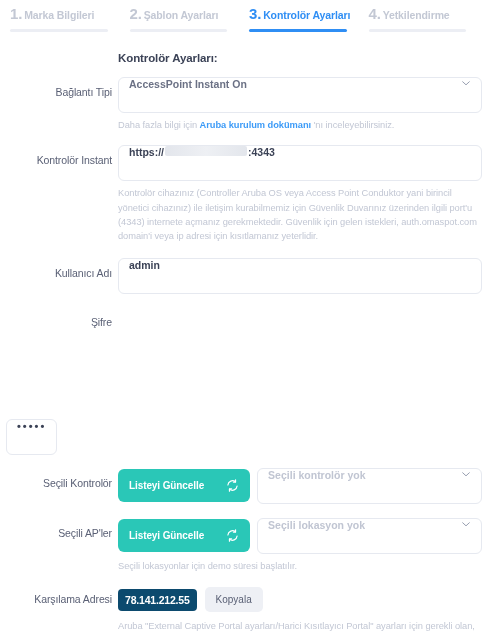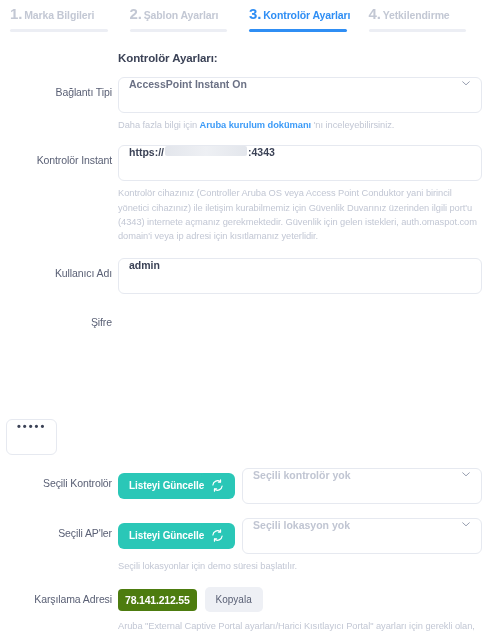--- a/index.html
+++ b/index.html
@@ -136,44 +136,44 @@
     border-radius: 2px;
     background: linear-gradient(90deg,#e3e6ec,#eef0f4,#e3e6ec);
     vertical-align: middle;
   }
 
   .dots { letter-spacing: 2px; font-size: 11px; color:#3b4256; }
 
   
   .btn-refresh {
     flex: 0 0 auto;
-    height: 26px;
+    height: 33px;
     background: #2ac7b7;
     color: #ffffff;
     border: none;
     border-radius: 6px;
     display: inline-flex;
     align-items: center;
-    gap: 7px;
+    gap: 22px;
     padding: 0 11px;
     font-size: 10px;
     font-weight: 700;
     letter-spacing: -0.1px;
     cursor: pointer;
     white-space: nowrap;
   }
   .btn-refresh .ricon { width: 13px; height: 13px; display:block; }
   .inline-group { display: flex; align-items: center; gap: 7px; }
   .inline-group .control { flex: 1 1 auto; }
 
   
   .ip-chip {
     display: inline-flex;
     align-items: center;
-    background: #4d7c0f;
+    background: #0c4a6e;
     color: #ffffff;
     font-size: 10.5px;
     font-weight: 700;
     border-radius: 4px;
     padding: 5px 7px;
     letter-spacing: -0.2px;
     white-space: nowrap;
   }
   .btn-grey {
     background: #eef0f5;

